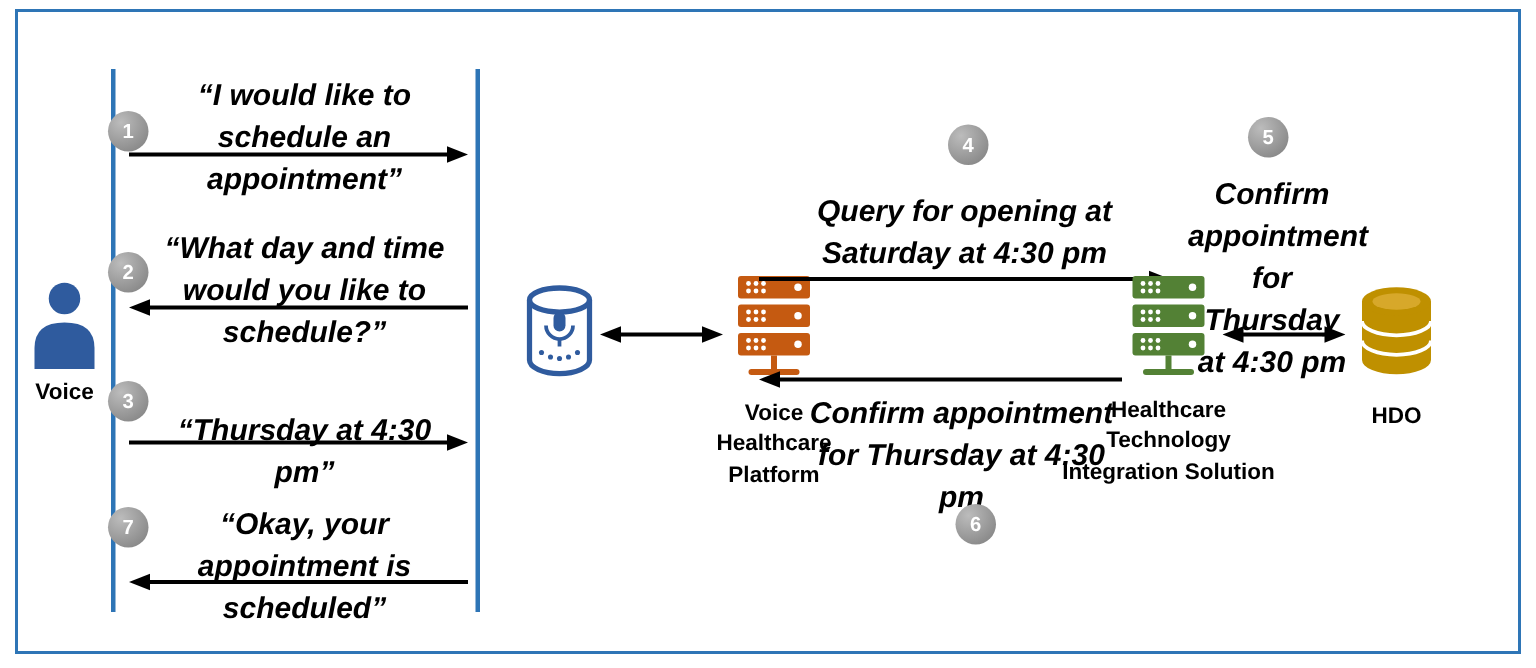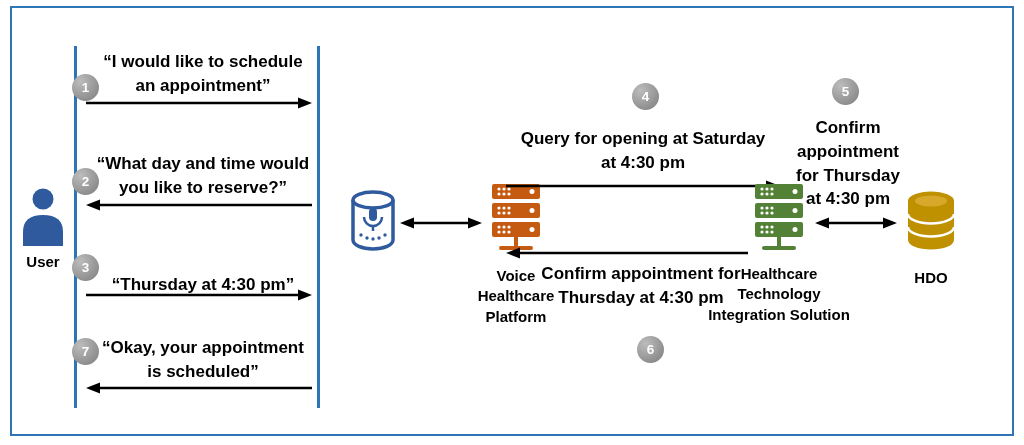--- a/index.html
+++ b/index.html
@@ -7,21 +7,21 @@
   .stage {
     position:relative; width:1024px; height:445px; background:#fff;
     font-family:"Liberation Sans", sans-serif; overflow:hidden;
   }
   .frame {
     position:absolute; left:10px; top:6px; width:1004px; height:430px;
     border:2px solid #2e75b6; background:#fff;
   }
   .lifeline { position:absolute; width:3px; background:#2e75b6; }
   .msg {
-    position:absolute; font-size:17px; color:#000;
+    position:absolute; font-style:italic; font-size:20px; color:#000;
     text-align:center; line-height:1.4; font-weight:600;
   }
   .label {
     position:absolute; font-weight:bold; font-size:15px; color:#000;
     text-align:center; line-height:1.35;
   }
   .step {
     position:absolute; width:27px; height:27px; border-radius:50%;
     background:radial-gradient(circle at 32% 28%, #bcbcbc, #7c7c7c);
     color:#fff; font-weight:bold; font-size:13.5px;
@@ -39,34 +39,34 @@
 
   <div class="frame"></div>
 
   <div class="lifeline" style="left:74px; top:46px; height:362px"></div>
   <div class="lifeline" style="left:317px; top:46px; height:362px"></div>
 
   <svg class="icon" style="left:20px; top:188px" width="46" height="58" viewBox="0 0 46 58">
     <circle cx="23" cy="11" r="10.5" fill="#2f5b9e"></circle>
     <path d="M3 58 V44 Q3 27 23 27 Q43 27 43 44 V58 Z" fill="#2f5b9e"></path>
   </svg>
-  <div class="label" style="left:8px; top:252px; width:70px">User</div>
+  <div class="label" style="left:8px; top:252px; width:70px">Voice</div>
 
   <div class="step" style="left:72px; top:74px">1</div>
   <div class="step" style="left:72px; top:168px">2</div>
   <div class="step" style="left:72px; top:254px">3</div>
   <div class="step" style="left:72px; top:338px">7</div>
 
   <div class="msg" style="left:96px; top:50px; width:214px">“I would like to schedule an appointment”</div>
   <svg class="arrow" style="left:86px; top:96px" width="226" height="14">
     <line x1="0" y1="7" x2="213" y2="7"></line>
       <polygon points="226,7 212,1.5 212,12.5"></polygon>
   </svg>
 
-  <div class="msg" style="left:96px; top:152px; width:214px">“What day and time would you like to reserve?”</div>
+  <div class="msg" style="left:96px; top:152px; width:214px">“What day and time would you like to schedule?”</div>
   <svg class="arrow" style="left:86px; top:198px" width="226" height="14">
     <line x1="13" y1="7" x2="226" y2="7"></line>
       <polygon points="0,7 14,1.5 14,12.5"></polygon>
   </svg>
 
   <div class="msg" style="left:96px; top:273px; width:214px">“Thursday at 4:30 pm”</div>
   <svg class="arrow" style="left:86px; top:288px" width="226" height="14">
     <line x1="0" y1="7" x2="213" y2="7"></line>
       <polygon points="226,7 212,1.5 212,12.5"></polygon>
   </svg>

